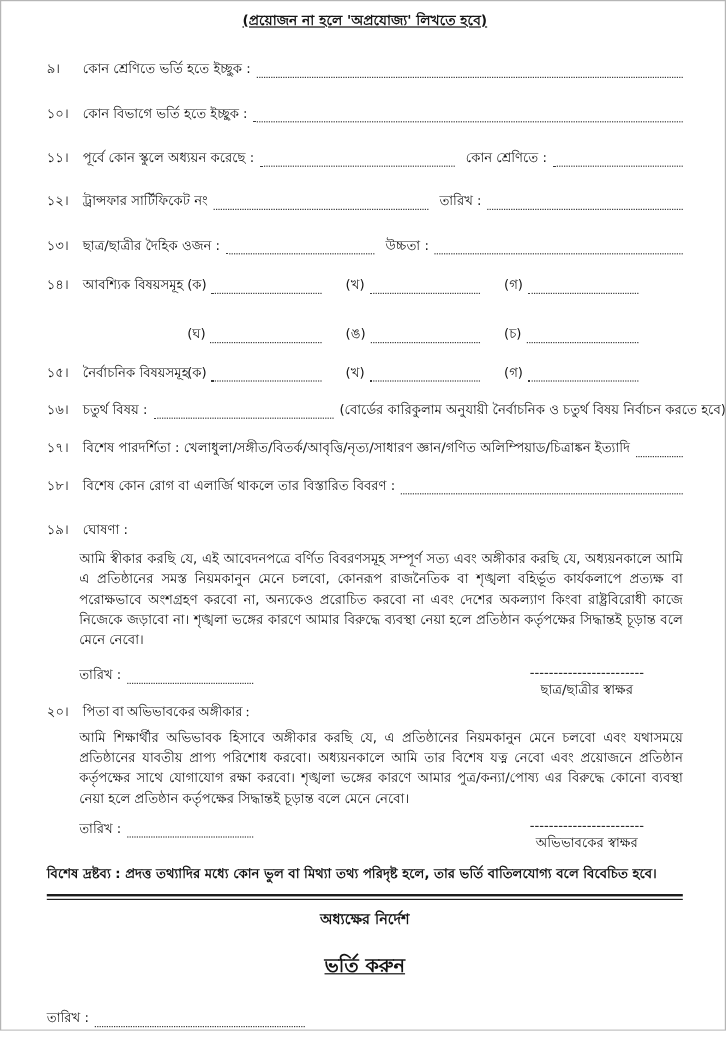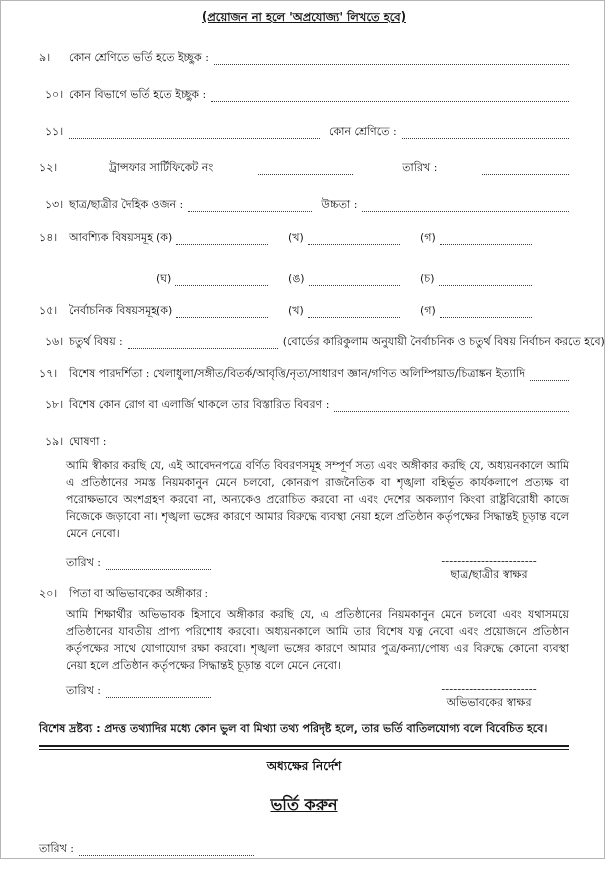--- a/index.html
+++ b/index.html
@@ -21,23 +21,23 @@
   .num { width:30px; flex-shrink:0; white-space:nowrap; }
   .lbl { white-space:nowrap; padding-right:5px; }
   .lbl2 { white-space:nowrap; padding:0 5px 0 9px; }
   .dots { flex:1; border-bottom:1px dotted #3a3a3a; height:0; align-self:flex-end; margin-bottom:3px; }
   .dots.f15 { flex:1.5; }
   .dots.f11 { flex:1.1; }
   .dots.f06 { flex:0.6; }
   .dots.fix150 { flex:0 0 150px; }
   .dots.fix105 { flex:0 0 105px; }
 
-  .mt21 { margin-top:21px; } .mt18 { margin-top:18px;text-align:center; } .mt17 { margin-top:17px;gap:40px; }
+  .mt21 { margin-top:21px; } .mt18 { margin-top:18px; } .mt17 { margin-top:17px; }
   .mt14 { margin-top:14px; } .mt22 { margin-top:22px; } .mt13 { margin-top:13px; }
-  .mt12 { margin-top:12px;text-align:center; }
+  .mt12 { margin-top:12px; }
 
   .subj-label { width:87px; flex-shrink:0; white-space:nowrap; }
   .subj-group { display:flex; width:112px; margin-right:20px; align-items:flex-end; }
   .subj-group .pfx { white-space:nowrap; padding-right:4px; }
 
   .note-text { white-space:nowrap; padding-left:5px; }
 
   .para { margin-left:27px; margin-top:5px; text-align:justify; line-height:17px; }
   .para20 { margin-left:27px; margin-top:2px; text-align:justify; line-height:17px; }
 
@@ -71,20 +71,21 @@
   </div>
 
   <div class="row mt18">
     <span class="num">১০।</span>
     <span class="lbl">কোন বিভাগে ভর্তি হতে ইচ্ছুক :</span>
     <span class="dots"></span>
   </div>
 
   <div class="row mt18">
     <span class="num">১১।</span>
+    <span class="lbl">পূর্বে কোন স্কুলে অধ্যয়ন করেছে :</span>
     <span class="dots f15"></span>
     <span class="lbl2">কোন শ্রেণিতে :</span>
     <span class="dots"></span>
   </div>
 
   <div class="row mt17">
     <span class="num">১২।</span>
     <span class="lbl">ট্রান্সফার সার্টিফিকেট নং</span>
     <span class="dots f11"></span>
     <span class="lbl2">তারিখ :</span>

